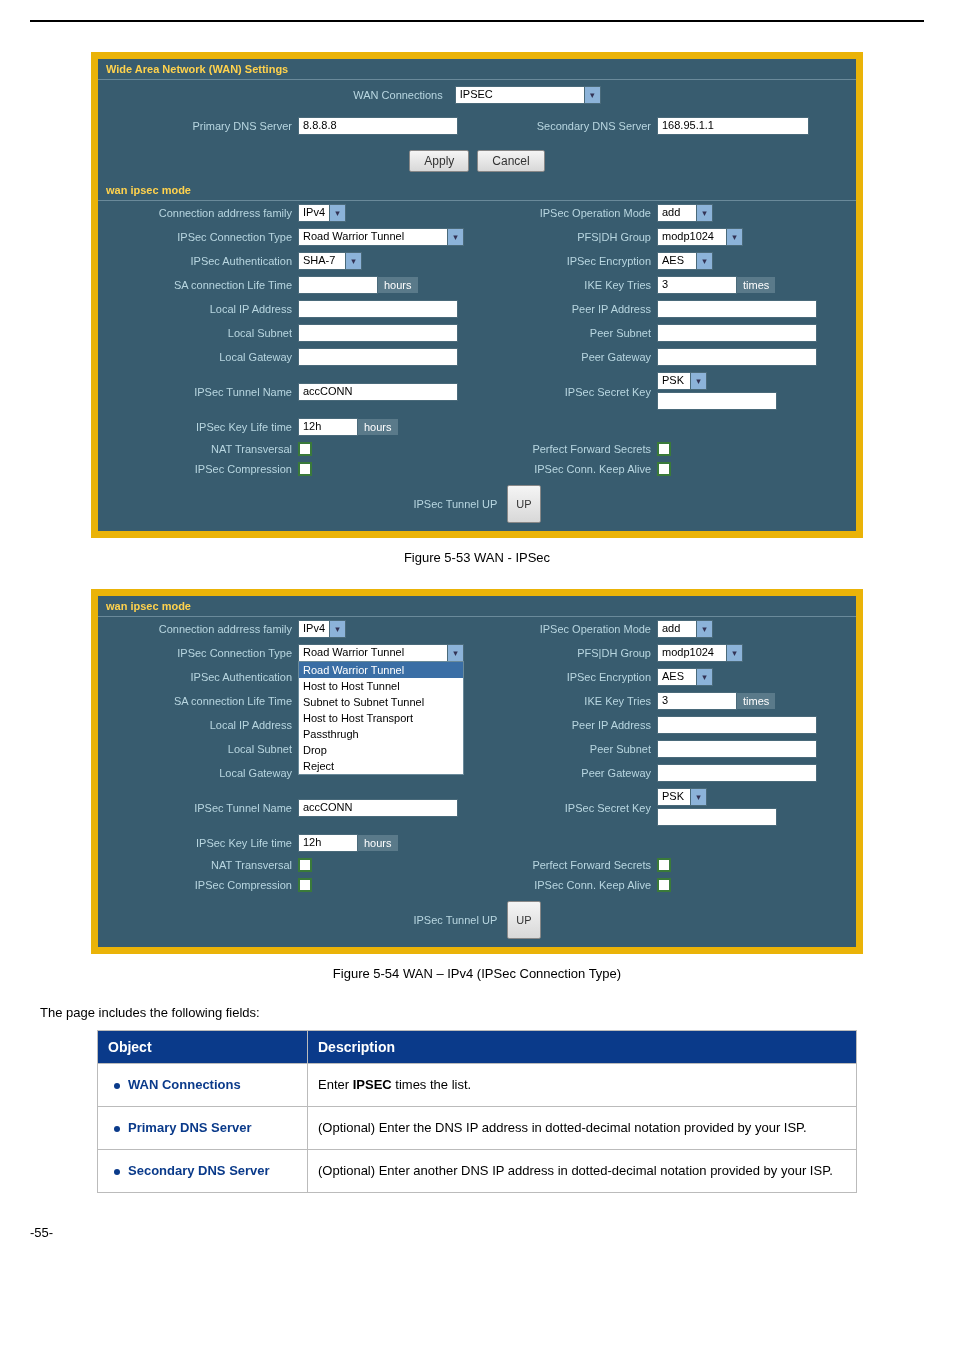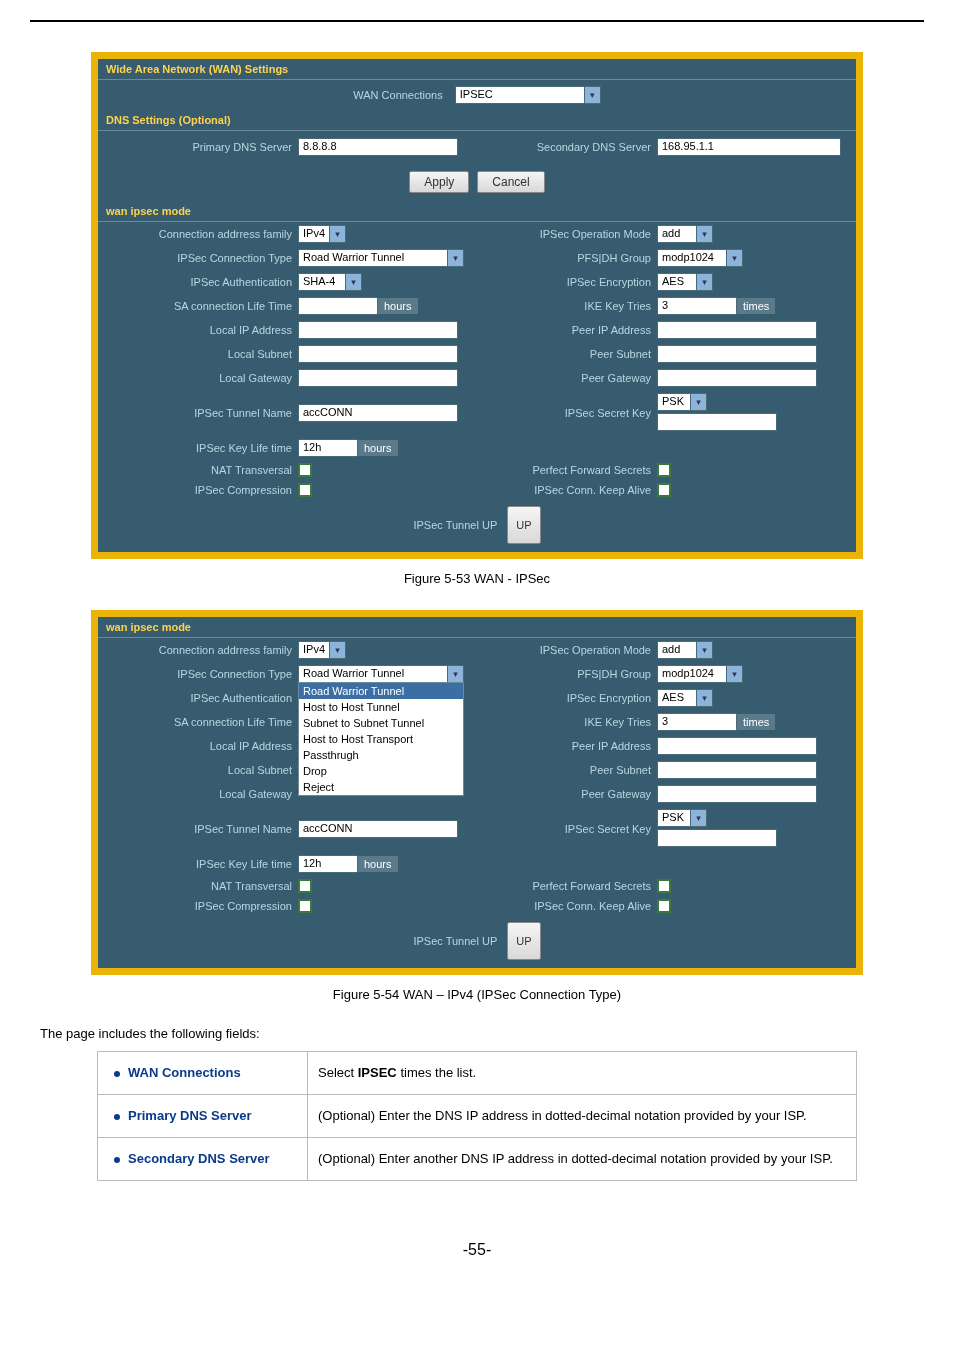--- a/index.html
+++ b/index.html
@@ -24,47 +24,46 @@
   .dropdown-list div { padding: 2px 4px; }
   .dropdown-list .sel { background: #3a6ea5; color: #fff; }
   .caption { text-align: center; font-size: 13px; margin: 12px 0 24px; }
   .caption b { font-weight: normal; }
   .intro { font-size: 13px; margin: 18px 0 10px 10px; }
   table.fields { border-collapse: collapse; width: 760px; margin: 0 auto; }
   table.fields th { background: #0a3a8a; color: #fff; text-align: left; padding: 8px 10px; font-size: 14px; border: 1px solid #bbb; }
   table.fields td { border: 1px solid #bbb; padding: 10px 10px; font-size: 13px; vertical-align: middle; line-height: 1.7; }
   table.fields td.obj { color: #0a3a8a; font-weight: bold; width: 210px; }
   table.fields td.obj .bullet { display: inline-block; width: 6px; height: 6px; background: #0a3a8a; border-radius: 50%; margin: 0 8px 0 6px; vertical-align: middle; }
-  .footer { text-align: center; font-size: 16px; margin-top: 60px; }
+  .footer { text-align: left; font-size: 13px; margin-top: 32px; }
   .rel { position: relative; }
 </style>
 </head>
 <body>
 
 <hr class="top">
 
 <div class="screenshot">
   <div class="section-header">Wide Area Network (WAN) Settings</div>
 
   <div class="row" style="justify-content:center; padding:6px 0;">
     <span class="lbl-right" style="width:auto; margin-right:6px;">WAN Connections</span>
     <span class="ss-input" style="width:130px;">IPSEC</span>
       <span class="chev">▾</span>
   </div>
 
-  <div class="section-header">DNS Settings (Optional)</div>
 
   <div class="two-col" style="padding:4px 0;">
     <div class="col row">
       <span class="lbl-right w1">Primary DNS Server</span>
       <span class="ss-input" style="width:160px;">8.8.8.8</span>
     </div>
     <div class="col row">
       <span class="lbl-right w2">Secondary DNS Server</span>
-      <span class="ss-input" style="width:184px;">168.95.1.1</span>
+      <span class="ss-input" style="width:152px;">168.95.1.1</span>
     </div>
   </div>
 
   <div class="center-row">
     <button class="btn">Apply</button>
     <button class="btn">Cancel</button>
   </div>
 
   <div class="section-header">wan ipsec mode</div>
 
@@ -90,21 +89,21 @@
     <div class="col row">
       <span class="lbl-right w2">PFS|DH Group</span>
       <span class="ss-input" style="width:70px;">modp1024</span>
         <span class="chev">▾</span>
     </div>
   </div>
 
   <div class="two-col">
     <div class="col row">
       <span class="lbl-right w1">IPSec Authentication</span>
-      <span class="ss-input" style="width:48px;">SHA-4</span>
+      <span class="ss-input" style="width:48px;">SHA-7</span>
         <span class="chev">▾</span>
     </div>
     <div class="col row">
       <span class="lbl-right w2">IPSec Encryption</span>
       <span class="ss-input" style="width:40px;">AES</span>
         <span class="chev">▾</span>
     </div>
   </div>
 
   <div class="two-col">
@@ -340,23 +339,27 @@
     <button class="btn btn-small">UP</button>
   </div>
 </div>
 
 <div class="caption"><b>Figure 5-54</b><span> WAN – IPv4 (IPSec Connection Type)</span></div>
 
 <div class="intro">The page includes the following fields:</div>
 
 <table class="fields">
   <tbody>
+      <tr>
+    <th>Object</th>
+    <th>Description</th>
+  </tr>
   <tr>
     <td class="obj"><span class="bullet"></span><span>WAN Connections</span></td>
-    <td><span>Select </span><b>IPSEC</b><span> times the list.</span></td>
+    <td><span>Enter </span><b>IPSEC</b><span> times the list.</span></td>
   </tr>
   <tr>
     <td class="obj"><span class="bullet"></span><span>Primary DNS Server</span></td>
     <td>(Optional) Enter the DNS IP address in dotted-decimal notation provided by your ISP.</td>
   </tr>
   <tr>
     <td class="obj"><span class="bullet"></span><span>Secondary DNS Server</span></td>
     <td style="text-align:justify;">(Optional) Enter another DNS IP address in dotted-decimal notation provided by your ISP.</td>
   </tr>
 </tbody>

